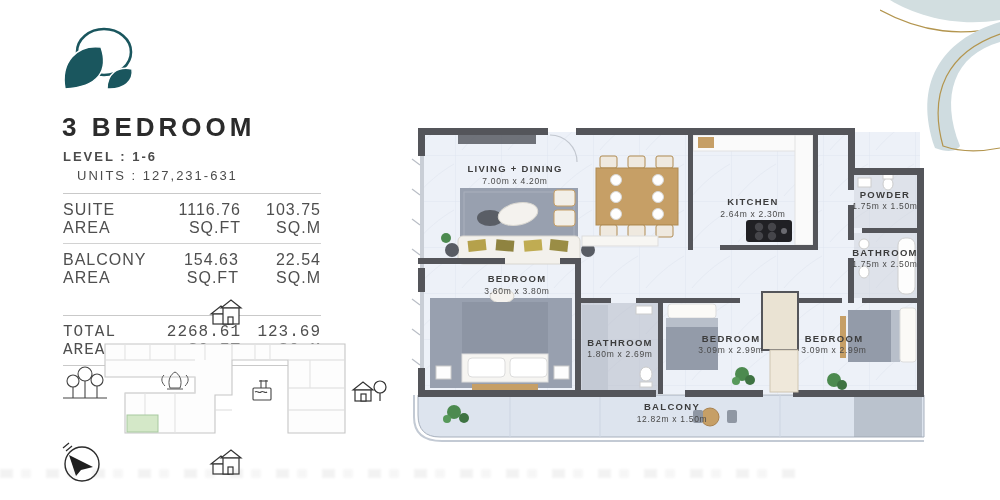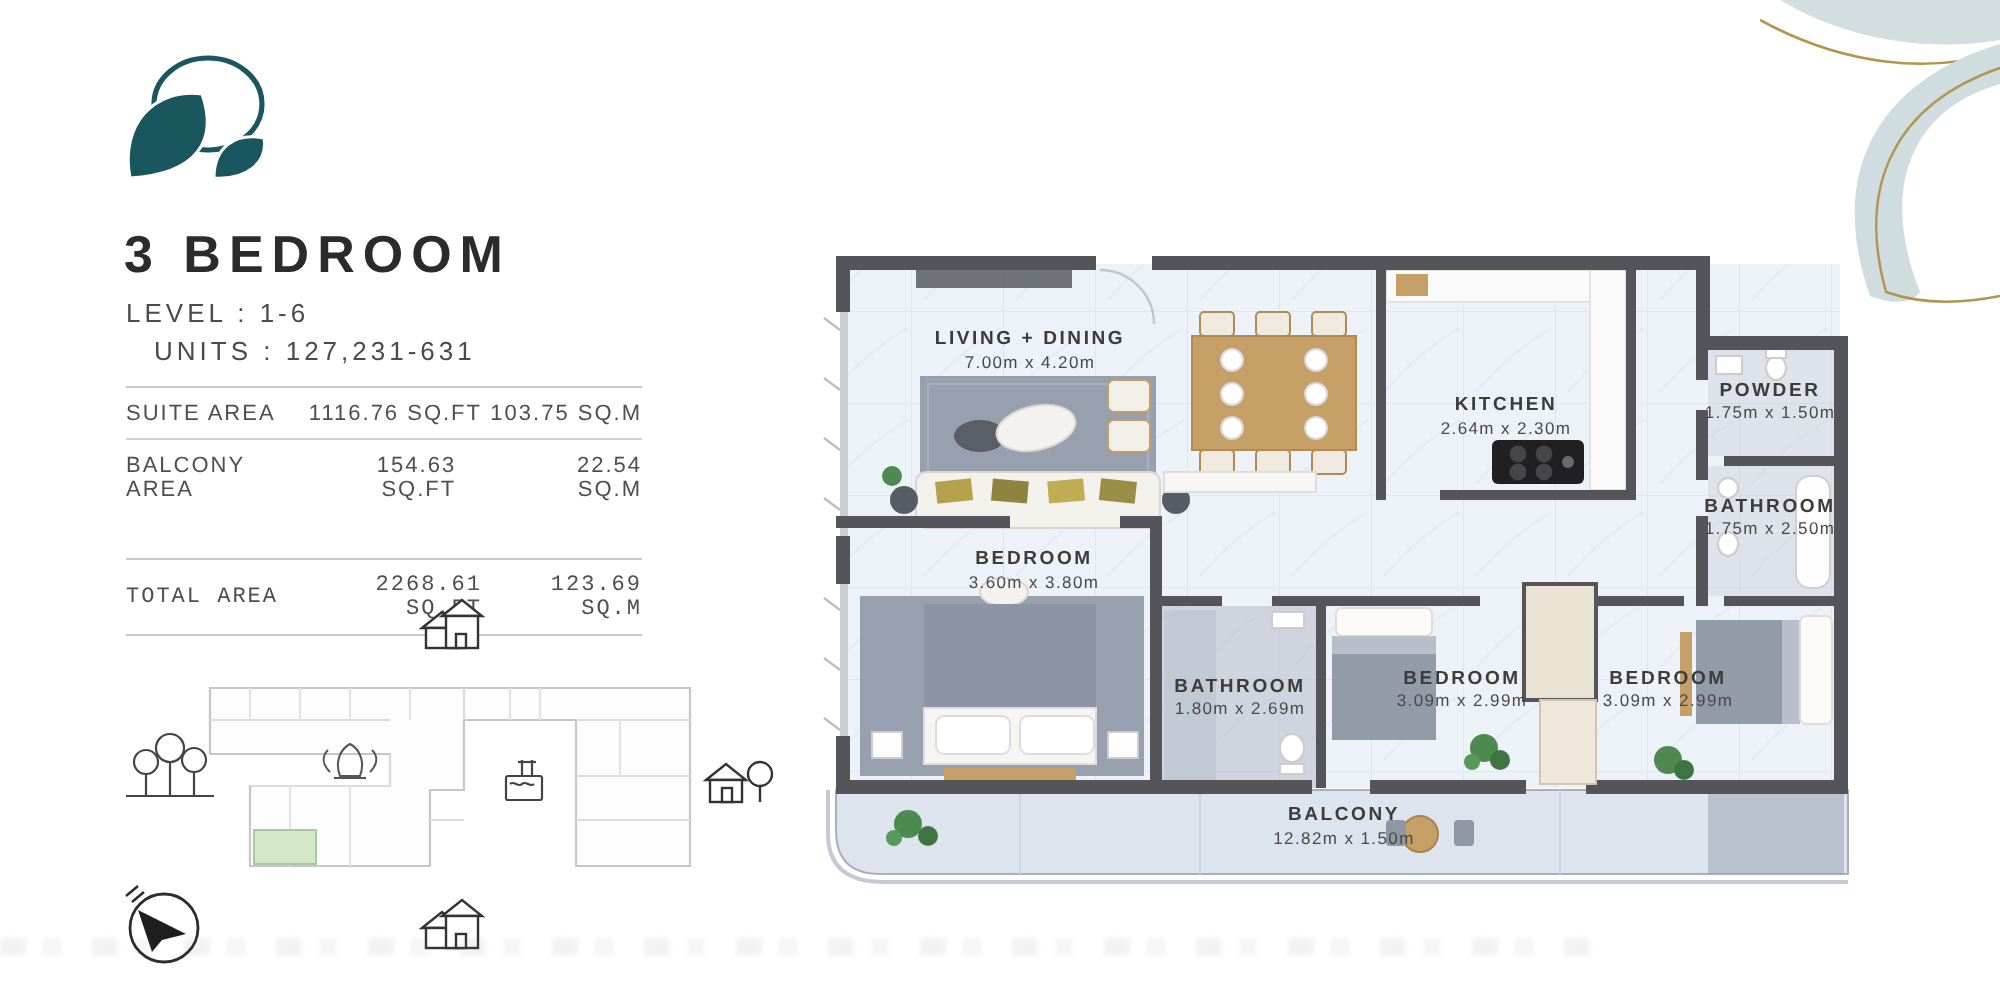--- a/index.html
+++ b/index.html
@@ -5,24 +5,24 @@
   * { margin:0; padding:0; box-sizing:border-box; }
   html,body { width:1000px; height:500px; background:#ffffff; overflow:hidden;
               font-family:"Liberation Sans", sans-serif; }
   .page { position:relative; width:796px; height:500px; background:#fff; }
 
   
   .logo { position:absolute; left:58px; top:16px; }
   .title { position:absolute; left:62px; top:112px; font-size:26px; font-weight:700;
            letter-spacing:4px; color:#2b2b2b; }
   .subline { position:absolute; left:63px; font-size:13px; letter-spacing:2px; color:#4b4b4b; }
-  .level { top:149px; }
+  .level { top:149px;font-weight:bold; }
   .units { top:168px;margin-left:14px; }
 
-  .area-table { position:absolute; left:63px; top:193px; width:258px; font-size:11px;
+  .area-table { position:absolute; left:63px; top:193px; width:258px; font-size:16px;
                 letter-spacing:1px; color:#4f4f4f; border-top:1px solid #c9c9c9; }
   .area-row { display:flex; align-items:center; padding:7px 0 6px 0; }
   .area-row .lbl { flex:1; text-align:left; }
   .area-row .sqft { width:96px; text-align:right; }
   .area-row .sqm { width:80px; text-align:right; }
   .row-suite { border-bottom:1px solid #d2d2d2; }
   .row-balcony { margin-bottom:22px;gap:29px; }
   .row-total { border-top:1px solid #c9c9c9; border-bottom:1px solid #c9c9c9;font-family:Liberation Mono, monospace; }
 
   

